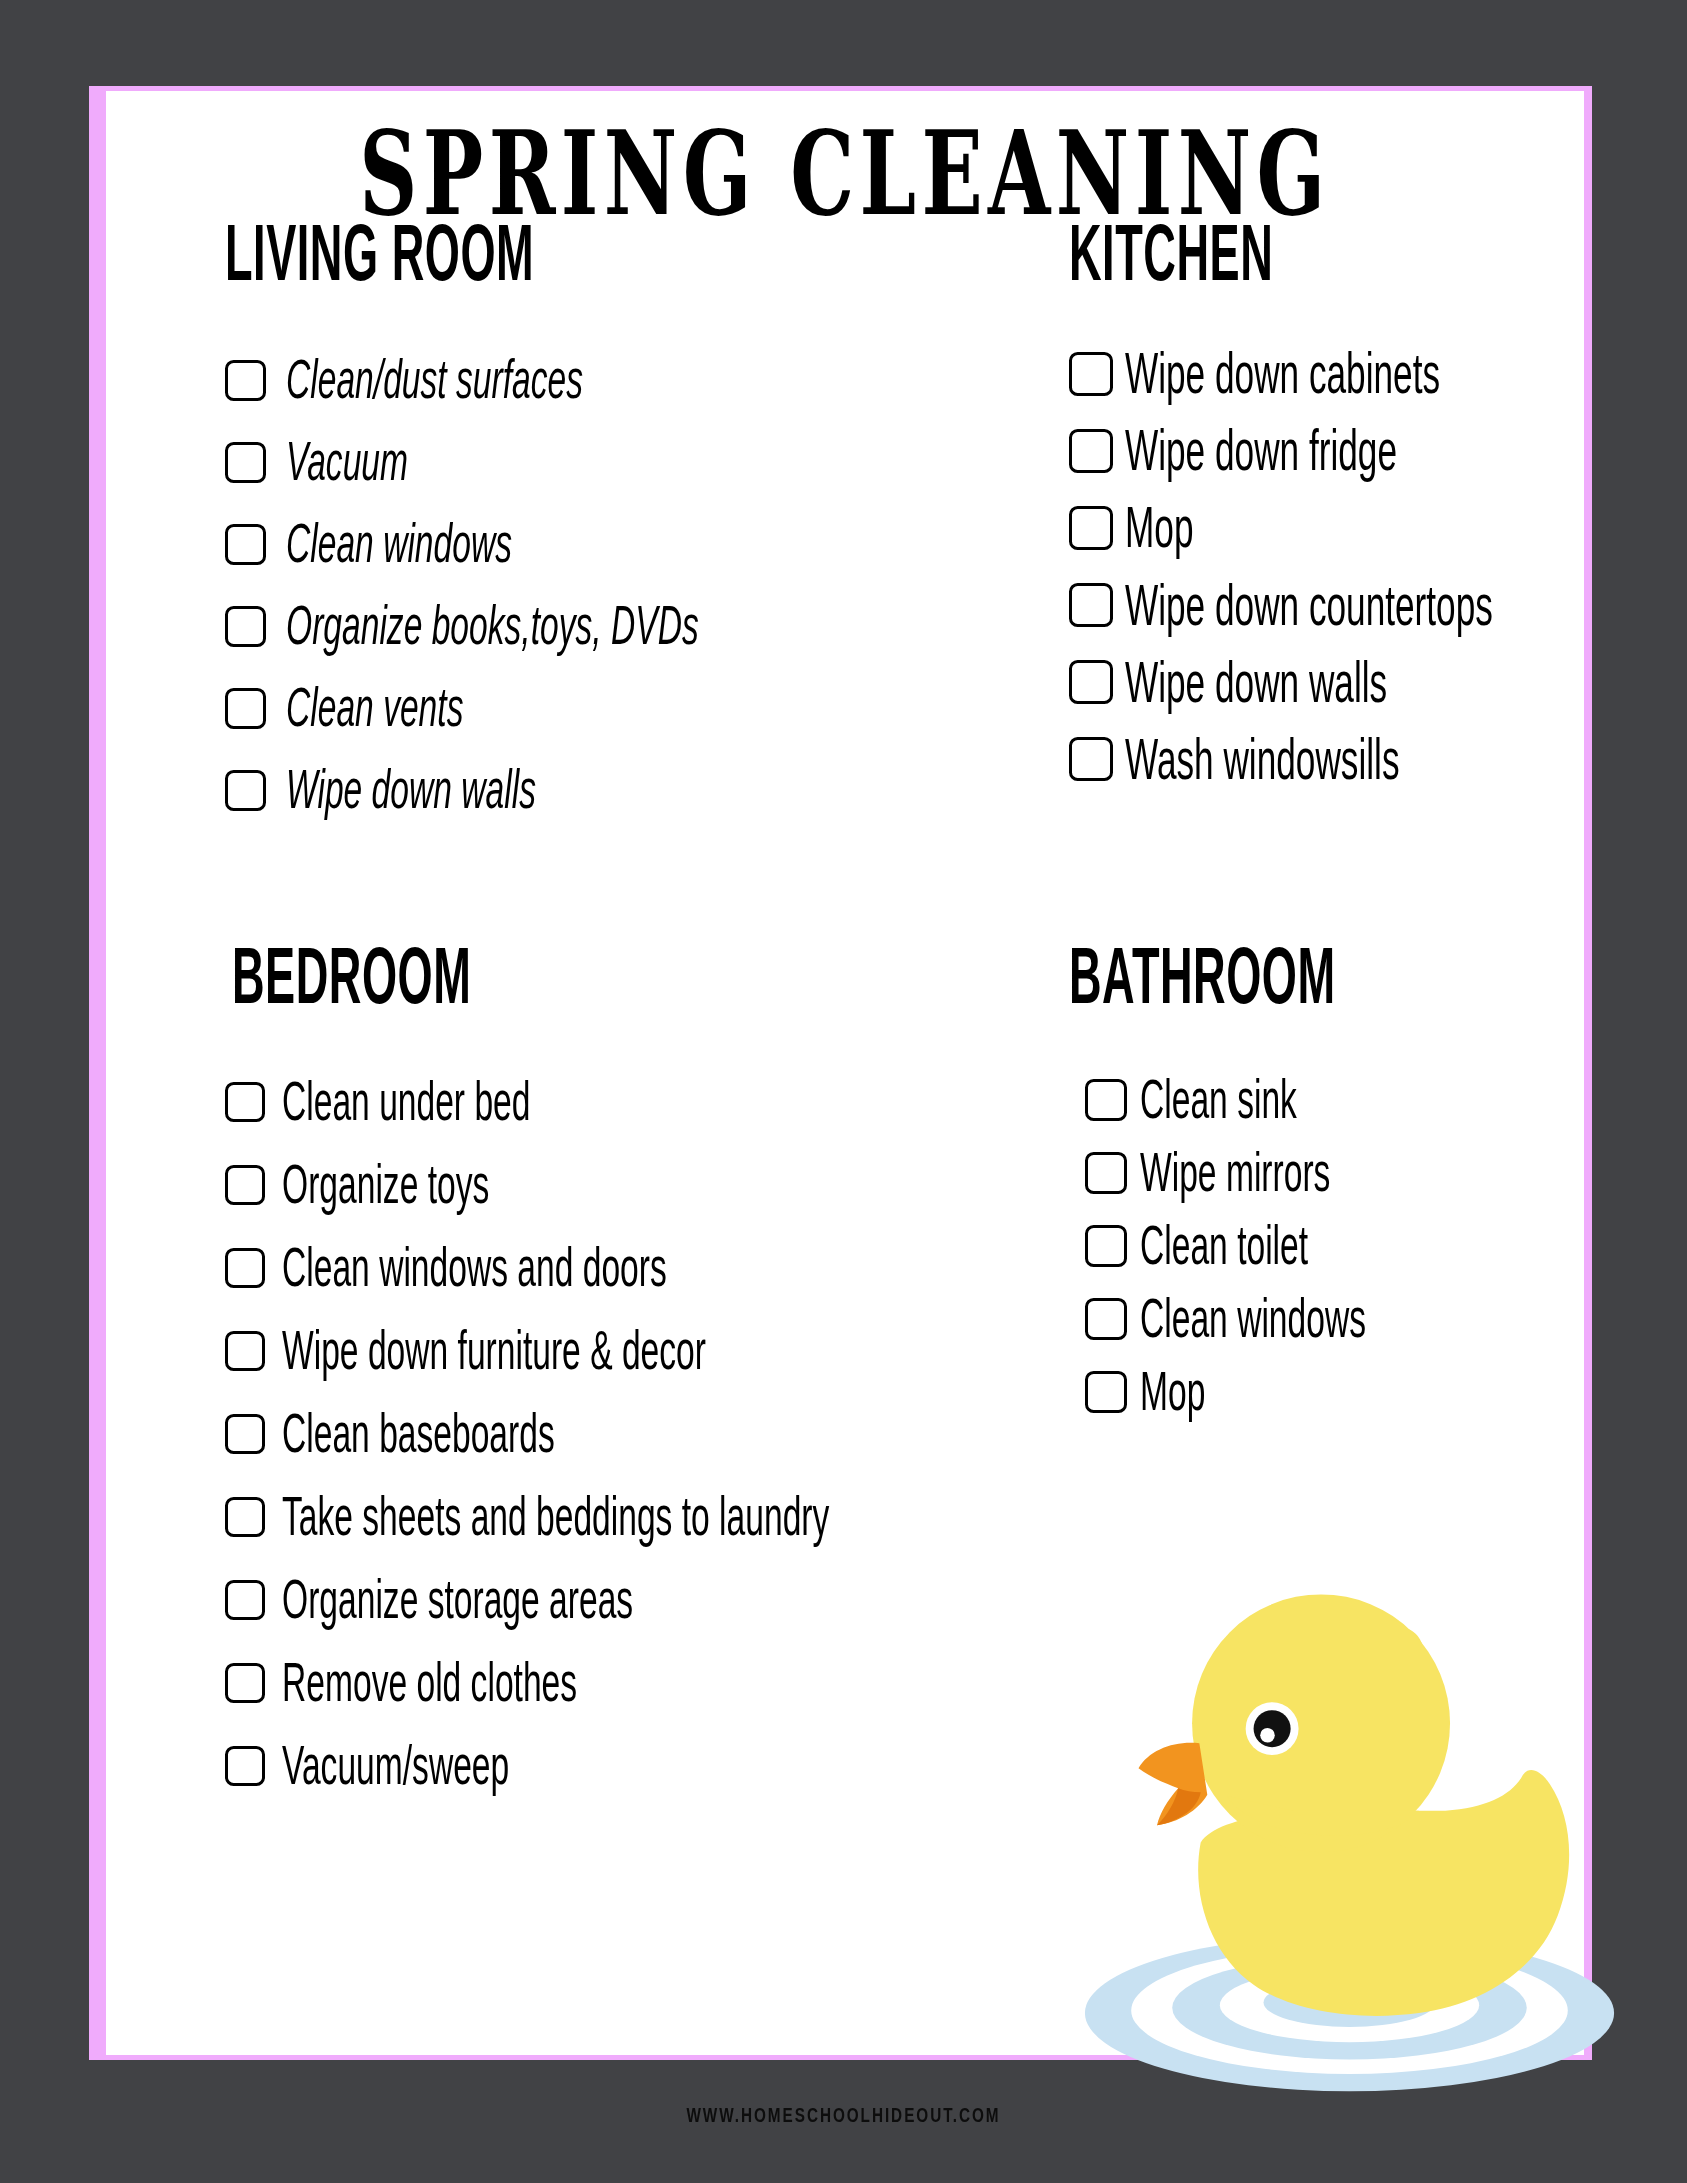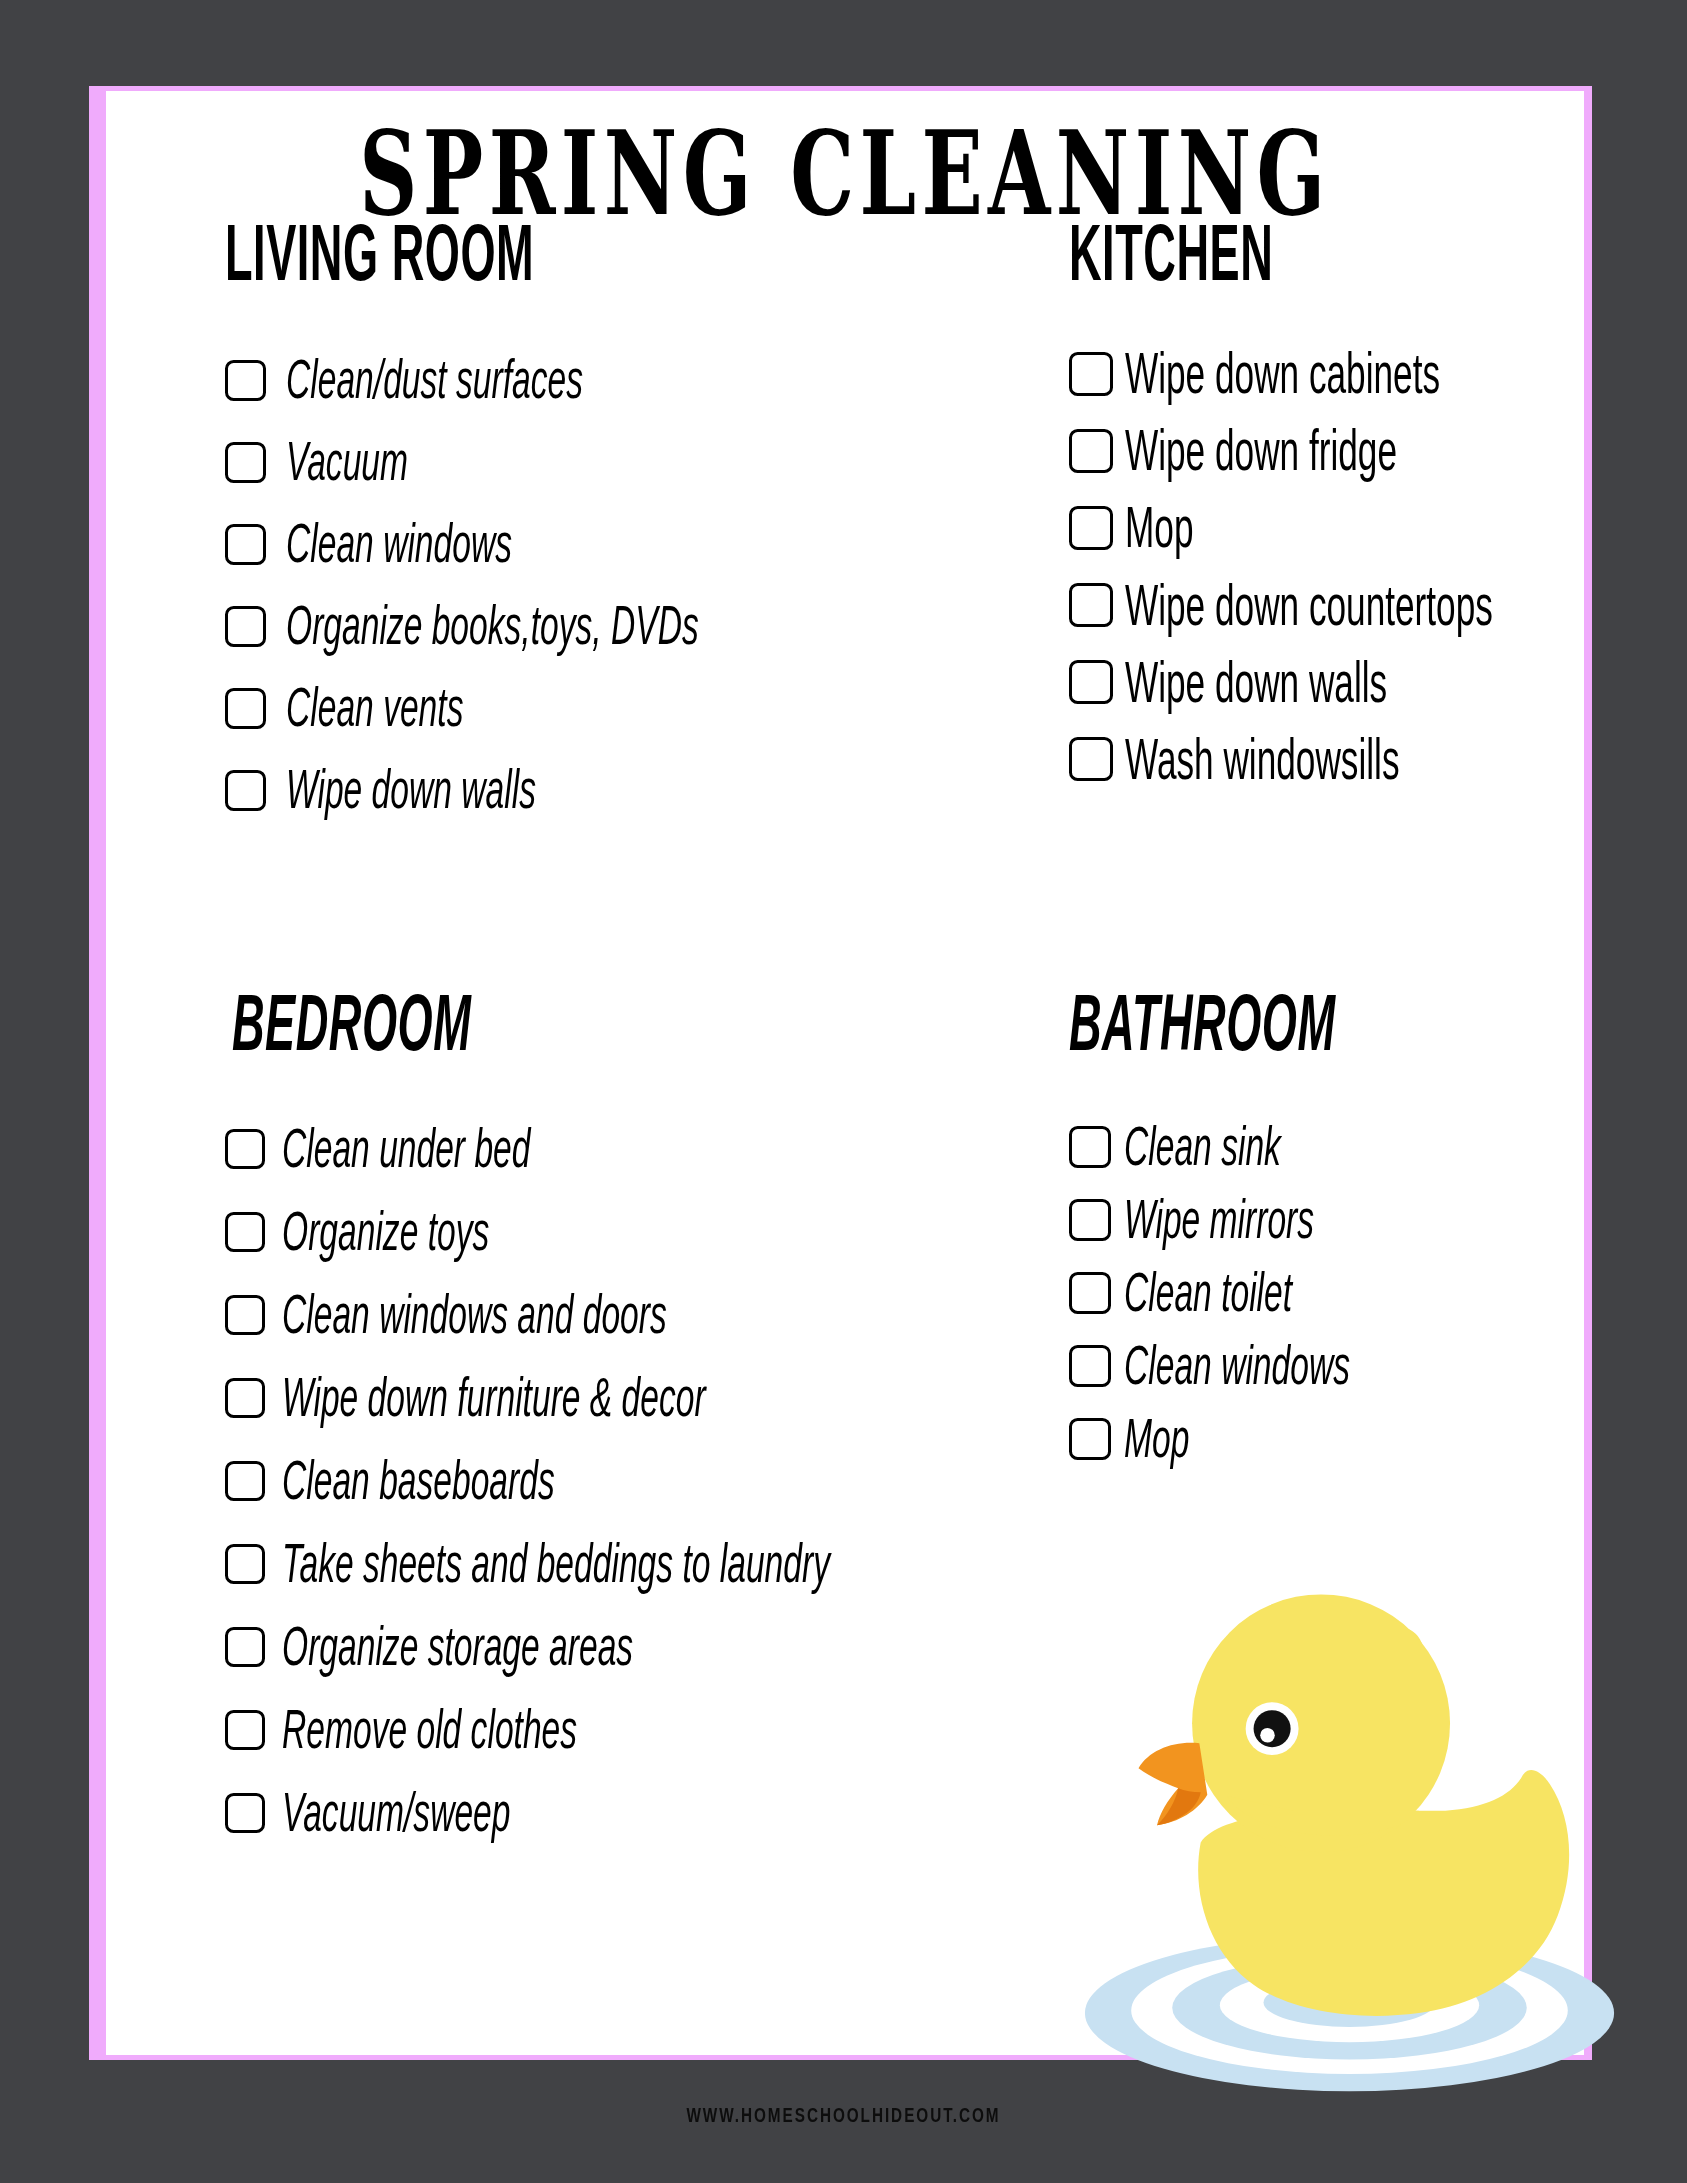--- a/index.html
+++ b/index.html
@@ -53,21 +53,21 @@
   }
 
   
   .col {
     position: absolute;
   }
   .col-left  { left: 119px;  width: 781px; }
   .col-right { left: 963px; width: 529px;  }
 
   .row-top    { top: 131px; }
-  .row-bottom { top: 901px; font-style: italic; }
+  .row-bottom { top: 854px; }
 
   .section-title {
     font-family: "Liberation Sans Narrow", "Liberation Sans", sans-serif;
     font-weight: 700;
     font-size: 61px;
     line-height: 1;
     letter-spacing: 0.7px;
     color: #000;
     transform: scaleX(0.74) scaleY(1.32);
     transform-origin: 0% 50%;
@@ -115,21 +115,21 @@
   .kt .label { font-size: 44px; margin-left: 12px; transform: scaleX(0.80) scaleY(1.30); }
   .kt .section-title { margin-bottom: 52px; }
 
   
   .bd ul.checklist li { height: 83px; }
   .bd .cbox  { width: 40px; height: 40px; }
   .bd .label { font-size: 42px; margin-left: 17px; transform: scaleX(0.80) scaleY(1.30); }
   .bd .section-title { margin-bottom: 54px; }
 
   
-  .bt ul.checklist li { height: 73px; }
+  .bt ul.checklist li { height: 73px; margin-left: 16px; }
   .bt .cbox  { width: 42px; height: 42px; }
   .bt .label { font-size: 42px; margin-left: 13.2px; transform: scaleX(0.80) scaleY(1.30); }
   .bt .section-title { margin-bottom: 57px; }
 
   
   #duck-wrap {
     position: absolute;
     left: 1075px;
     top: 1558px;
     width: 549px;

